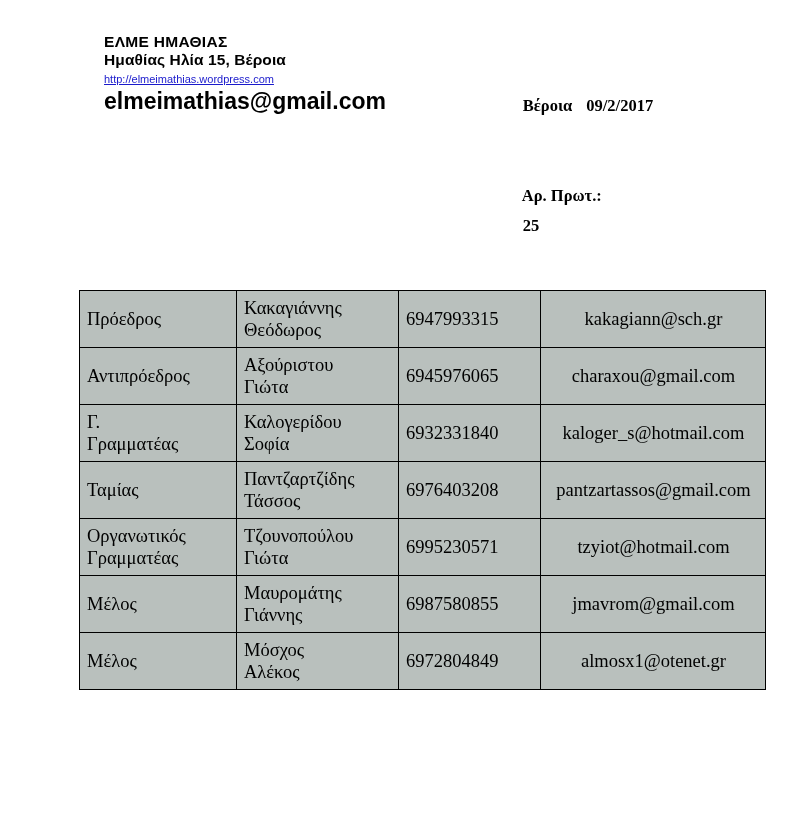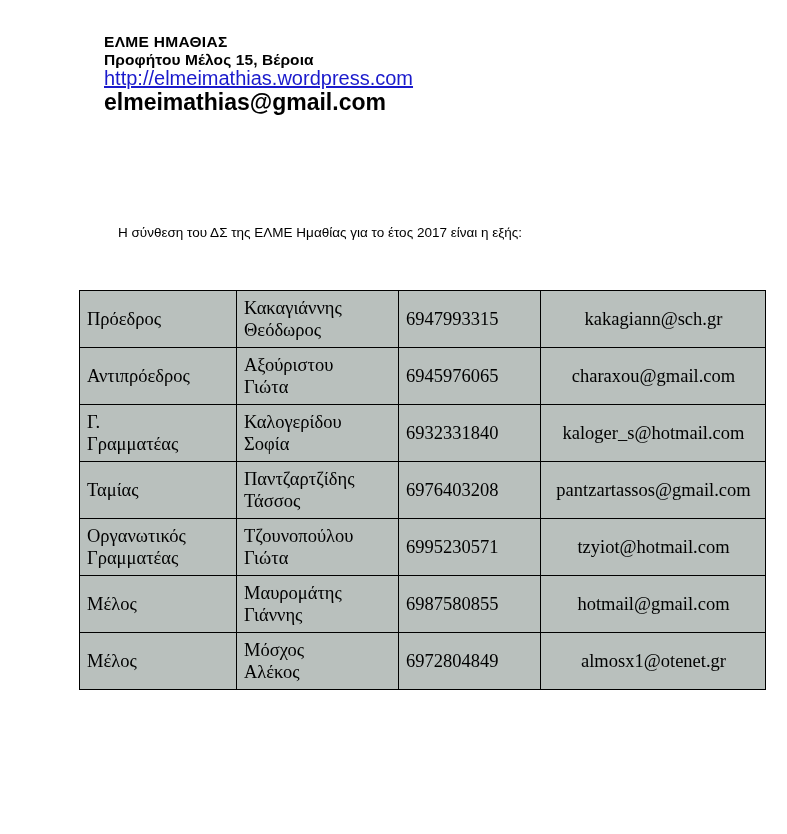--- a/index.html
+++ b/index.html
@@ -40,21 +40,21 @@
   .lh-line2 {
     font-family: "Liberation Sans", sans-serif;
     font-weight: bold;
     font-size: 15.5px;
     letter-spacing: 0.1px;
     line-height: 19px;
     color: #000;
   }
   .lh-url {
     font-family: "Liberation Sans", sans-serif;
-    font-size: 20px;
+    font-size: 11px;
     line-height: 18px;
     color: #1a1acc;
     text-decoration: underline;
     display: inline-block;
   }
   .lh-email {
     font-family: "Liberation Sans", sans-serif;
     font-weight: bold;
     font-size: 23px;
     line-height: 24px;
@@ -114,27 +114,35 @@
 
   .cell-wrap { white-space: pre-line; }
 </style>
 </head>
 <body>
 
 <div class="page">
 
   <div class="letterhead">
     <div class="lh-line1">ΕΛΜΕ ΗΜΑΘΙΑΣ</div>
-    <div class="lh-line2">Προφήτου Μέλος 15, Βέροια</div>
+    <div class="lh-line2">Ημαθίας Ηλία 15, Βέροια</div>
     <a class="lh-url" href="#">http://elmeimathias.wordpress.com</a>
     <div class="lh-email">elmeimathias@gmail.com</div>
   </div>
 
-
-  <div class="intro">Η σύνθεση του ΔΣ της ΕΛΜΕ Ημαθίας για το έτος 2017 είναι η εξής:</div>
+  <div class="doc-meta">
+    <div class="meta-row">
+      <span class="meta-city">Βέροια</span><span>09/2/2017</span>
+    </div>
+    <div class="meta-row">
+      <span>Αρ. Πρωτ.:</span>
+      <span>25</span>
+    </div>
+  </div>
+
 
   <table class="board-table">
     <tbody>
 
       <tr>
         <td class="col-role"><span class="cell-wrap">Πρόεδρος</span></td>
         <td class="col-name"><span class="cell-wrap">Κακαγιάννης
 Θεόδωρος</span></td>
         <td class="col-phone"><span class="cell-wrap">6947993315</span></td>
         <td class="col-email"><span class="cell-wrap">kakagiann@sch.gr</span></td>
@@ -172,21 +180,21 @@
 Γιώτα</span></td>
         <td class="col-phone"><span class="cell-wrap">6995230571</span></td>
         <td class="col-email"><span class="cell-wrap">tzyiot@hotmail.com</span></td>
       </tr>
 
       <tr>
         <td class="col-role"><span class="cell-wrap">Μέλος</span></td>
         <td class="col-name"><span class="cell-wrap">Μαυρομάτης
 Γιάννης</span></td>
         <td class="col-phone"><span class="cell-wrap">6987580855</span></td>
-        <td class="col-email"><span class="cell-wrap">hotmail@gmail.com</span></td>
+        <td class="col-email"><span class="cell-wrap">jmavrom@gmail.com</span></td>
       </tr>
 
       <tr>
         <td class="col-role"><span class="cell-wrap">Μέλος</span></td>
         <td class="col-name"><span class="cell-wrap">Μόσχος
 Αλέκος</span></td>
         <td class="col-phone"><span class="cell-wrap">6972804849</span></td>
         <td class="col-email"><span class="cell-wrap">almosx1@otenet.gr</span></td>
       </tr>
 

